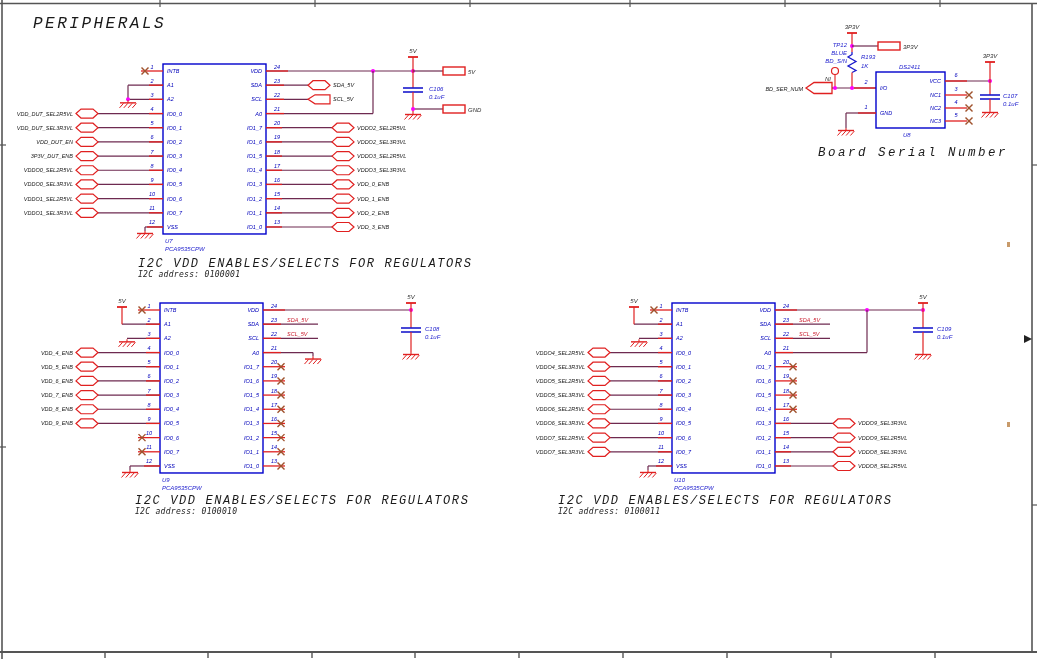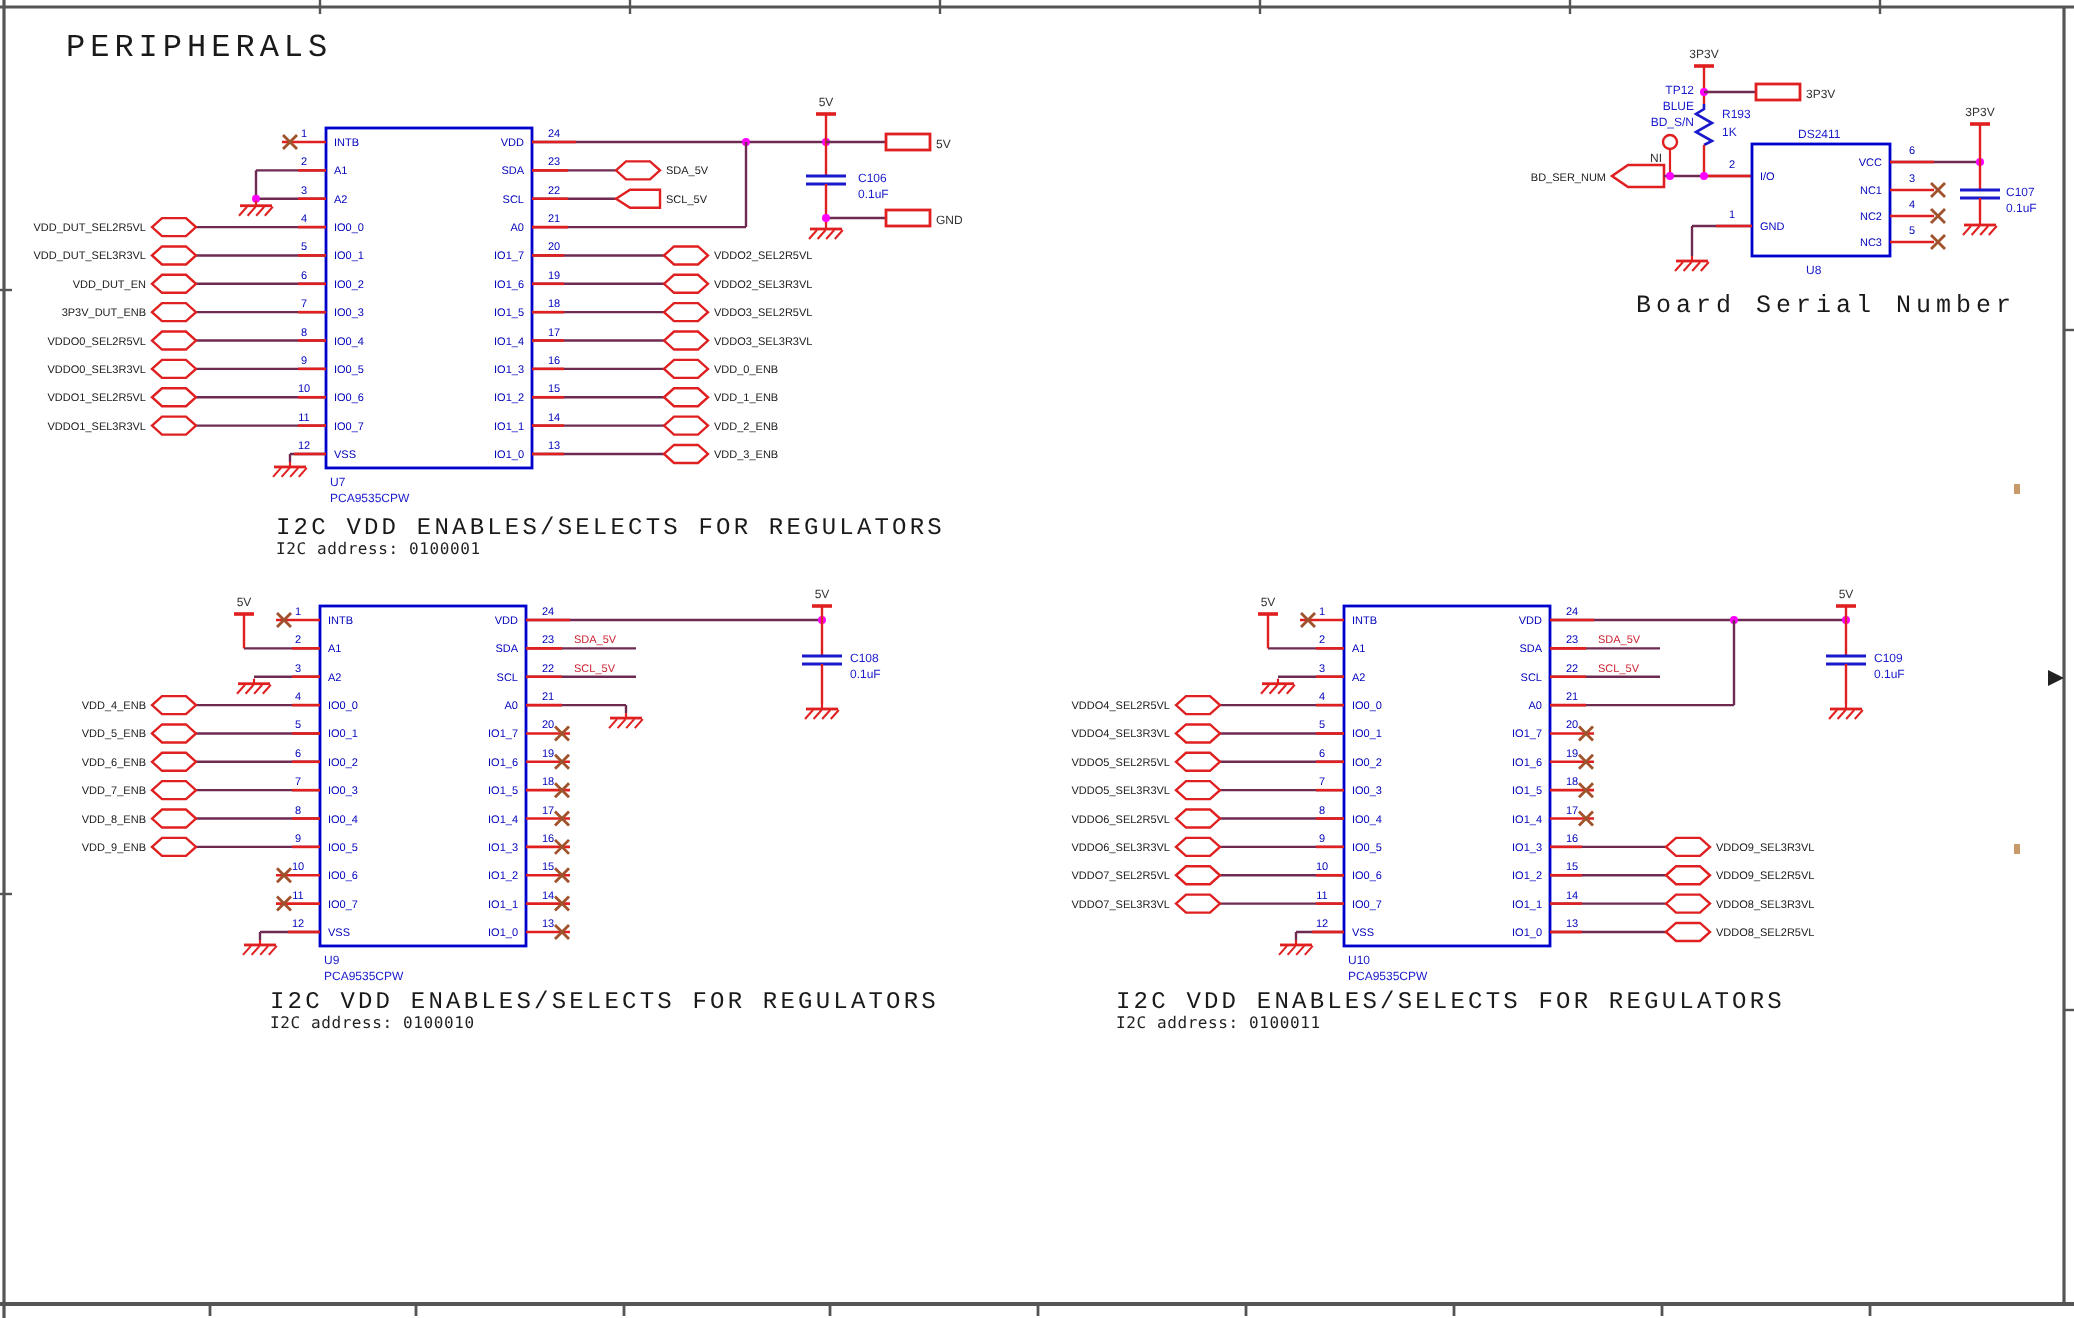--- a/index.html
+++ b/index.html
@@ -1,17 +1,17 @@
 <!DOCTYPE html>
 <html><head>
 <meta charset="utf-8">
 <style>
   html,body{margin:0;padding:0;background:#e8e8e8;}
   .sheet{position:relative;width:1037px;height:659px;background:#ffffff;overflow:hidden;
-         font-family:"Liberation Sans",sans-serif;}
+         font-family:"Liberation Sans",sans-serif;font-style:italic;}
   svg{position:absolute;left:0;top:0;}
   text{font-family:"Liberation Sans",sans-serif;}
   .t-title{font-family:"Liberation Mono",monospace;font-size:16px;letter-spacing:2.5px;fill:#1a1a1a;}
   .t-cap{font-family:"Liberation Mono",monospace;font-size:12px;letter-spacing:1.6px;fill:#1a1a1a;}
   .t-cap2{font-family:"Liberation Mono",monospace;font-size:12.5px;letter-spacing:2.5px;fill:#1a1a1a;}
   .t-addr{font-family:"DejaVu Sans Mono",monospace;font-size:8px;letter-spacing:0.3px;fill:#222;}
   .t-pin{font-size:5.5px;fill:#0000bb;}
   .t-num{font-size:5.5px;fill:#0000bb;}
   .t-net{font-size:5.5px;fill:#1a1a1a;}
   .t-netred{font-size:5.5px;fill:#cc2233;}

